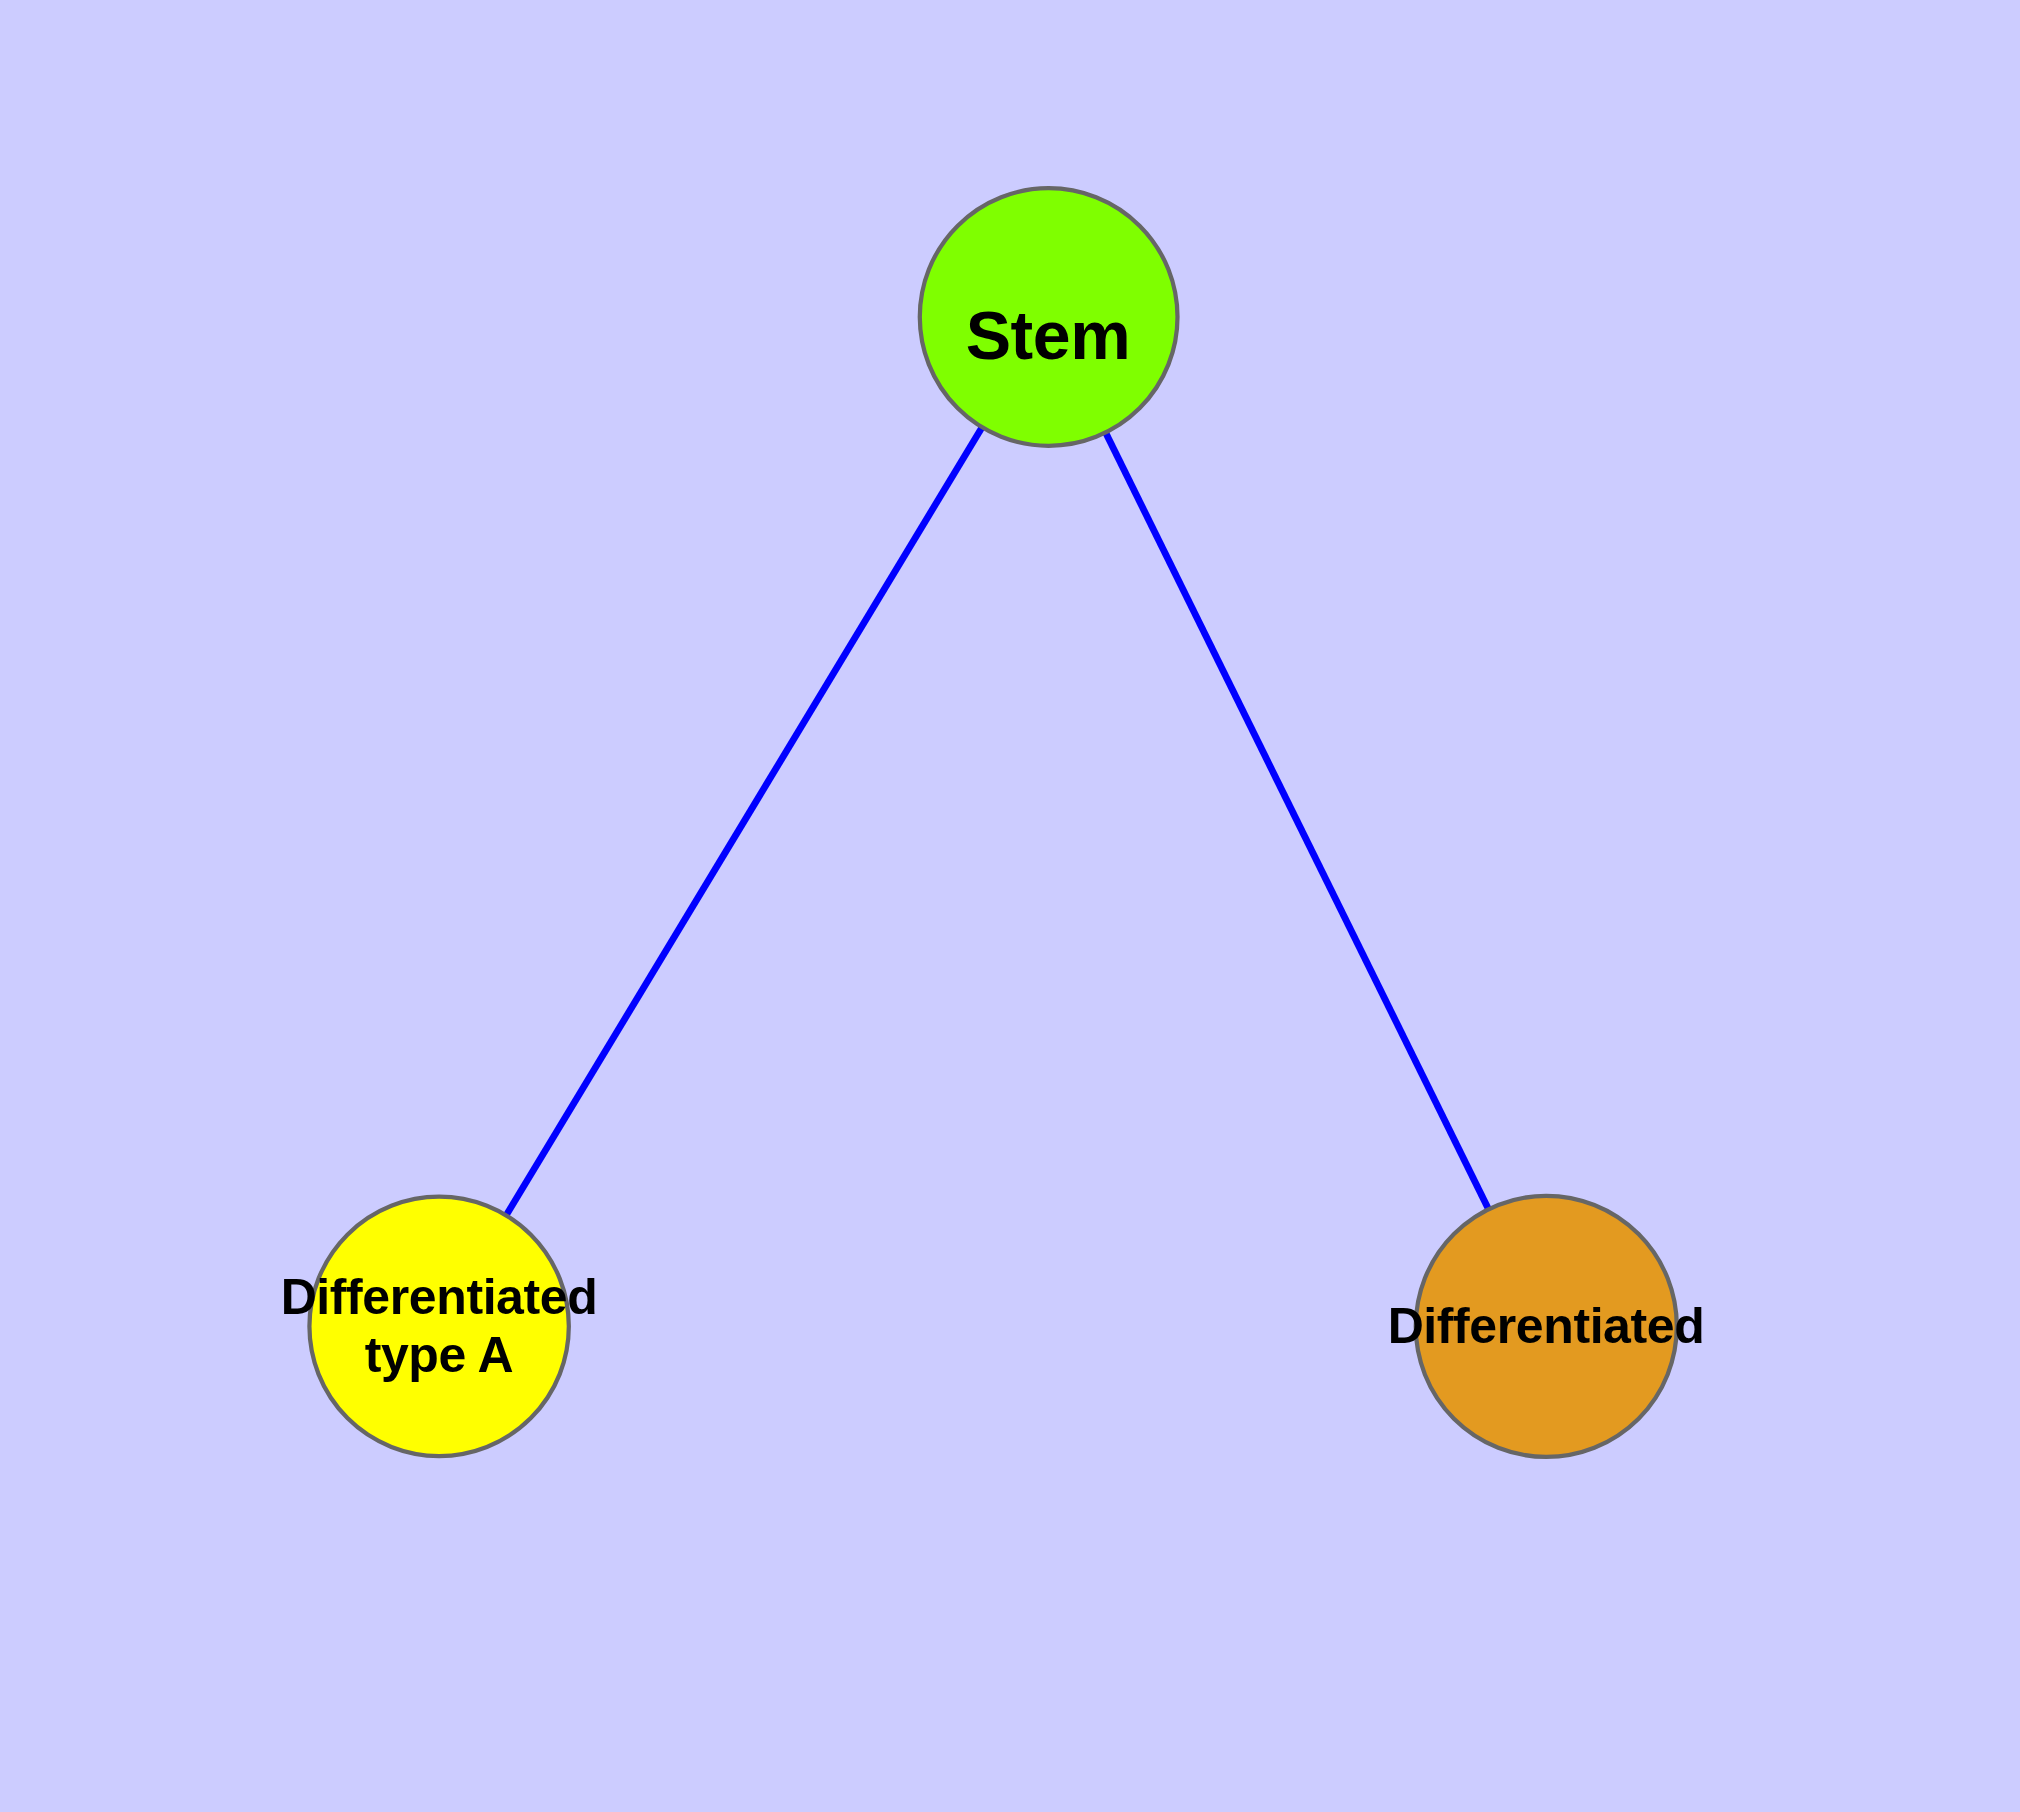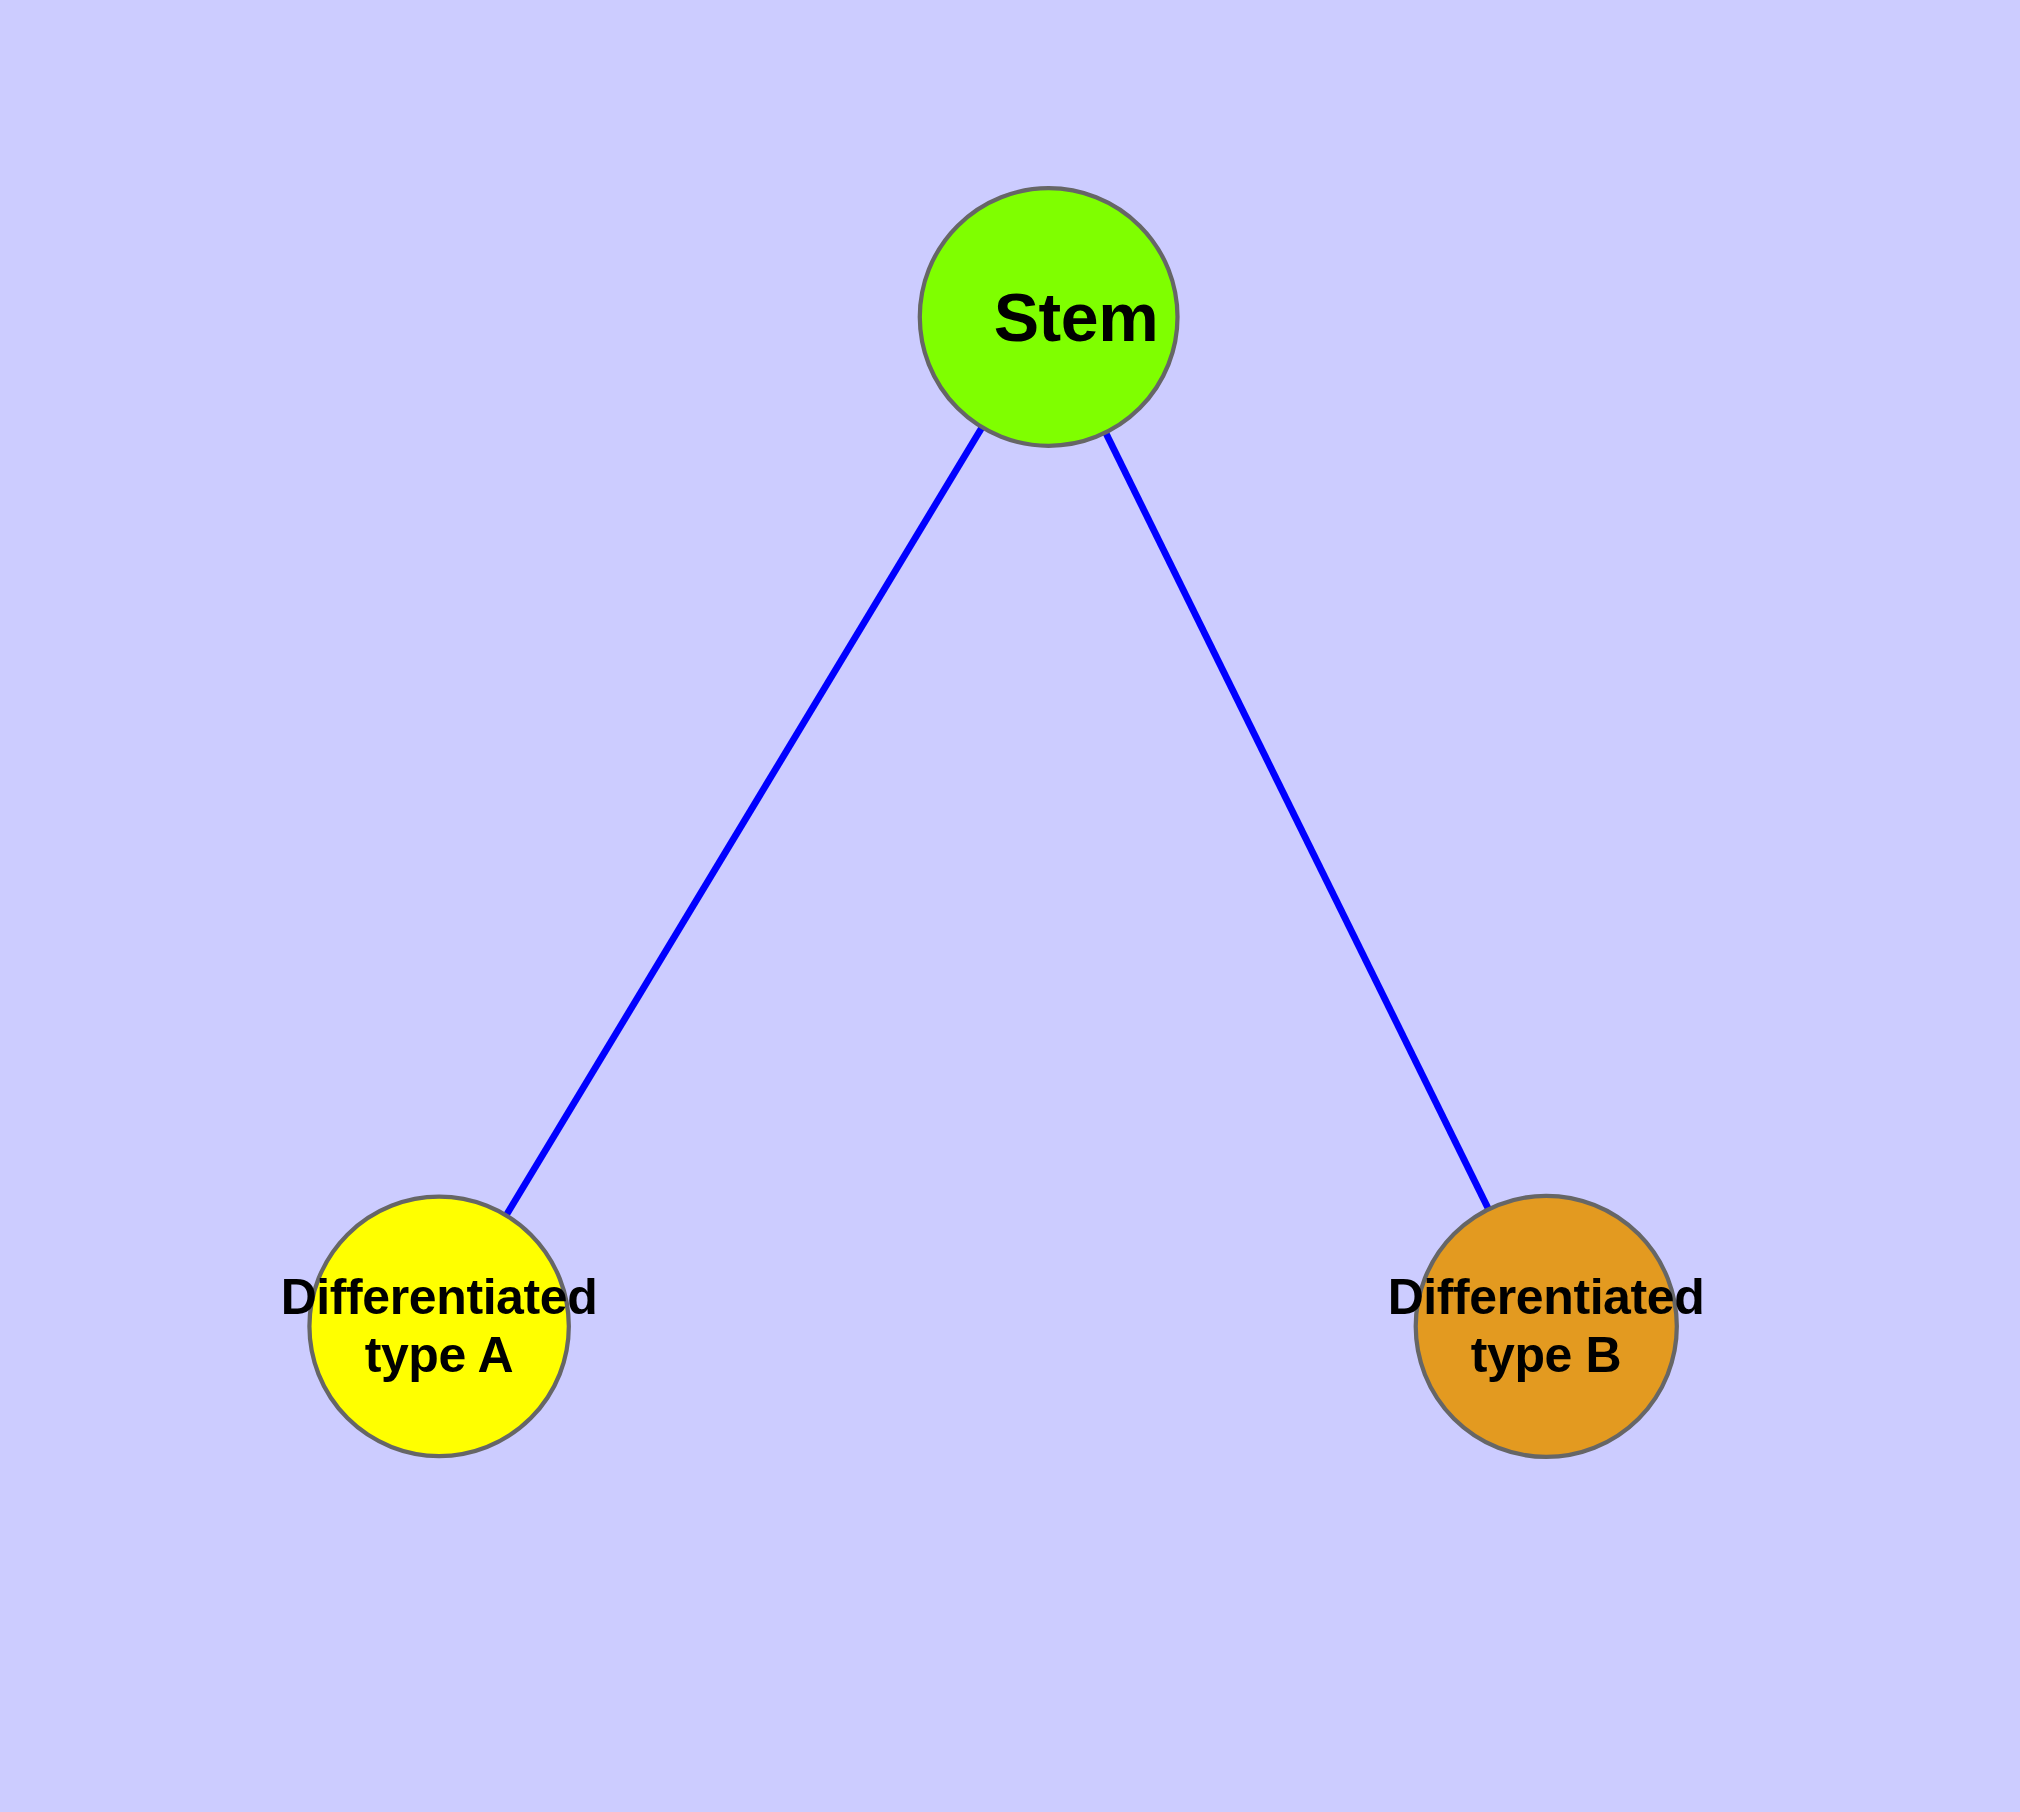--- a/index.html
+++ b/index.html
@@ -48,20 +48,20 @@
         <line x1="1237" y1="374" x2="518" y2="1565" stroke="#0000ff" stroke-width="8" stroke-linecap="butt"></line>
         <line x1="1237" y1="374" x2="1824" y2="1565" stroke="#0000ff" stroke-width="8" stroke-linecap="butt"></line>
       </g>
     <g id="nodes-layer">
         <circle cx="1237" cy="374" r="152" fill="#7fff00" stroke="#666666" stroke-width="5"></circle>
         <circle cx="518" cy="1565" r="153" fill="#ffff00" stroke="#666666" stroke-width="5"></circle>
         <circle cx="1824" cy="1565" r="154" fill="#e39a20" stroke="#666666" stroke-width="5"></circle>
       </g>
   </svg>
 
-  <div class="node-label label-root" id="label-stem" style="left: 1048px; top: 317px; margin-left: 28px;"><span>Stem</span></div>
+  <div class="node-label label-root" id="label-stem" style="left: 1048px; top: 335px;"><span>Stem</span></div>
 
   <div class="node-label label-leaf" id="label-diff-a" style="left: 439px; top: 1326px;"><span>Differentiated</span><br><span>type A</span></div>
 
-  <div class="node-label label-leaf" id="label-diff-b" style="left: 1546px; top: 1326px;"><span>Differentiated</span><br><span>type B</span></div>
+  <div class="node-label label-leaf" id="label-diff-b" style="left: 1546px; top: 1326px;"><span>Differentiated</span><br></div>
 
 </div>
 
 
 </body></html>

